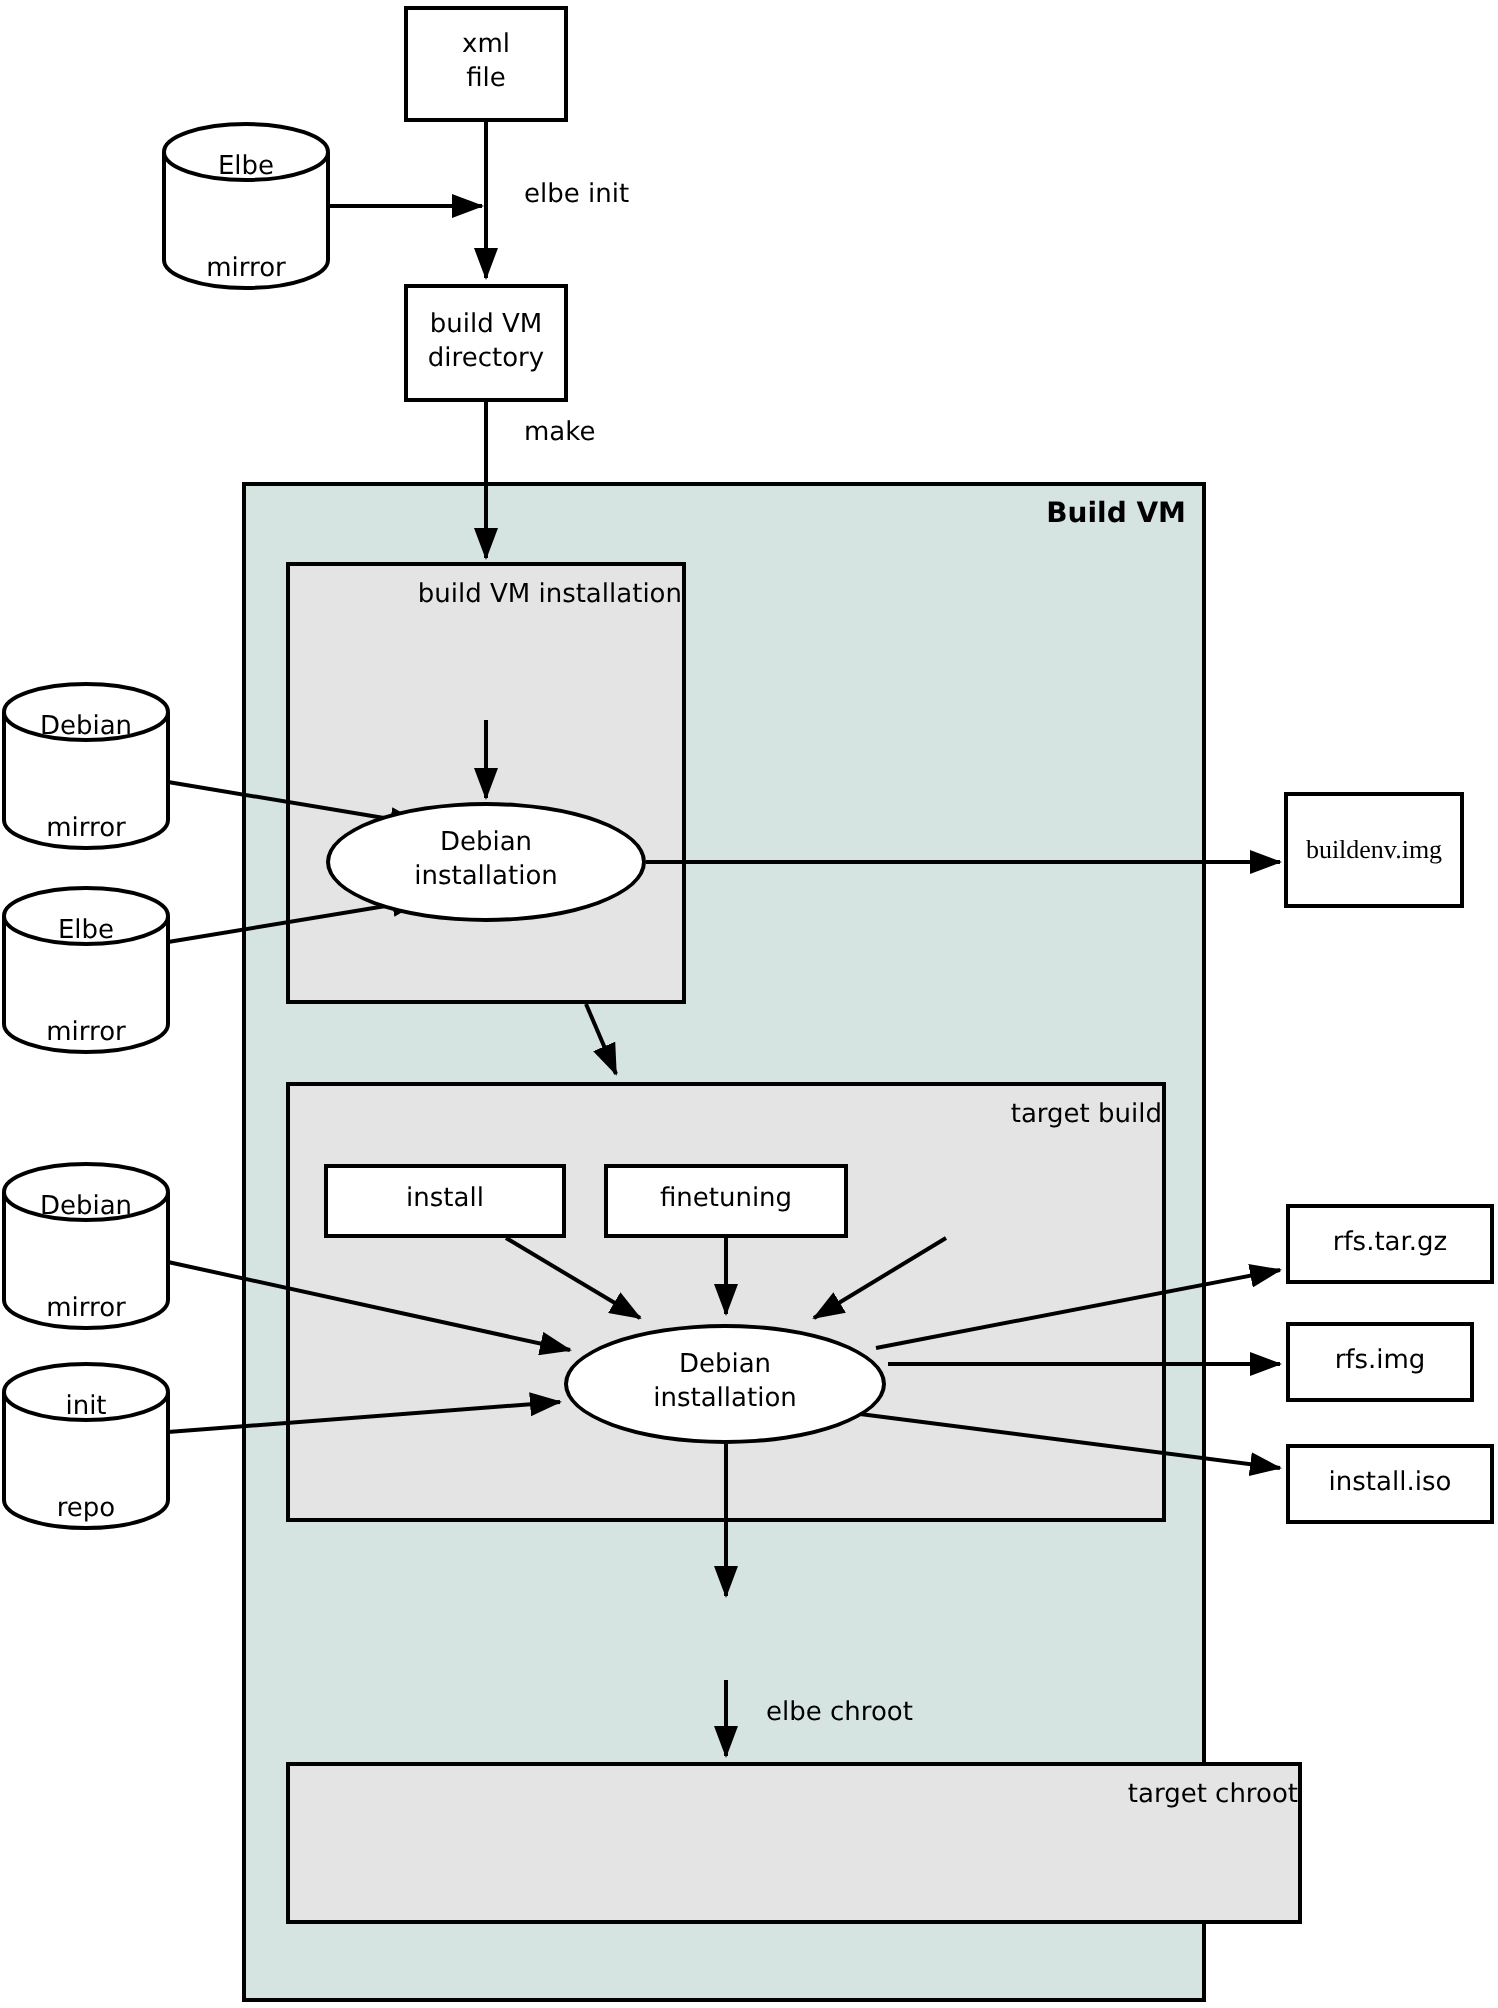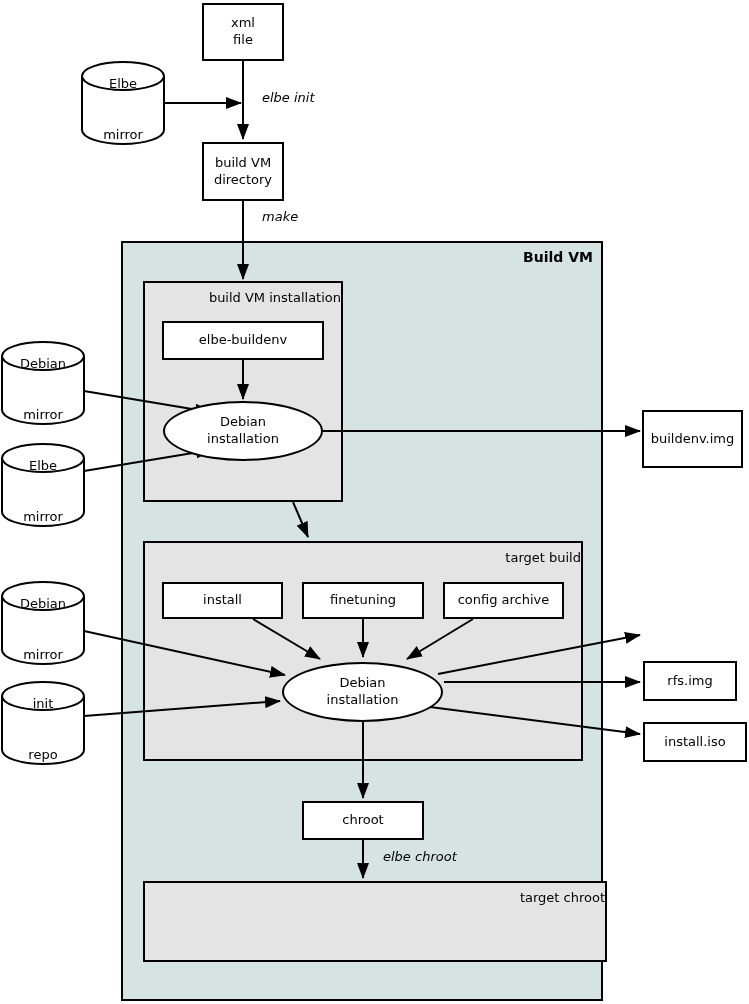--- a/index.html
+++ b/index.html
@@ -26,38 +26,38 @@
   .node {
     position:absolute; background:#ffffff; border:2px solid #000;
     box-sizing:border-box; display:flex; flex-direction:column;
     align-items:center; justify-content:center; text-align:center; z-index:4;
   }
   .ellipse { border-radius:50%; }
   .cyl-label {
     position:absolute; display:flex; flex-direction:column; align-items:center;
     justify-content:space-between; text-align:center; z-index:4;
   }
-  .float-label { position:absolute; z-index:4; white-space:nowrap;font-style:italic; }
+  .float-label { position:absolute; z-index:4; white-space:nowrap; }
 </style>
 </head>
 <body>
 
 <div class="stage">
 
   <div class="vm">
     <div class="vm-label">Build VM</div>
   </div>
 
   <div class="section" style="left:143px; top:281px; width:200px; height:221px;">
     <div class="section-title">build VM installation</div>
   </div>
   <div class="section" style="left:143px; top:541px; width:440px; height:220px;">
     <div class="section-title">target build</div>
   </div>
-  <div class="section" style="left:143px; top:881px; width:464px; height:81px;">
+  <div class="section" style="left:143px; top:881px; width:508px; height:81px;">
     <div class="section-title">target chroot</div>
   </div>
 
   <svg class="layer" width="749" height="1004" viewBox="0 0 749 1004">
     <defs>
       <marker id="ah" markerWidth="17" markerHeight="12" refX="15" refY="6" orient="auto" markerUnits="userSpaceOnUse">
         <path d="M0,0 L16,6 L0,12 z" fill="#000"></path>
       </marker>
     </defs>
     <g stroke="#000" stroke-width="2" fill="none">
@@ -127,50 +127,44 @@
   </div>
 
   <div class="node" style="left:202px; top:3px; width:82px; height:58px;">
     <div>xml</div>
     <div>file</div>
   </div>
   <div class="node" style="left:202px; top:142px; width:82px; height:59px;">
     <div>build VM</div>
     <div>directory</div>
   </div>
-  <div class="node" style="left:162px; top:321px; width:162px; height:39px;">
-    <div>elbe-buildenv</div>
-  </div>
   <div class="node ellipse" style="left:163px; top:401px; width:160px; height:60px;">
     <div>Debian</div>
     <div>installation</div>
   </div>
-  <div class="node" style="left:642px; top:410px; width:101px; height:58px;">
+  <div class="node" style="left:642px; top:396px; width:90px; height:58px;font-family:Liberation Serif, serif;">
     <div>buildenv.img</div>
   </div>
   <div class="node" style="left:162px; top:582px; width:121px; height:37px;">
     <div>install</div>
   </div>
   <div class="node" style="left:302px; top:582px; width:122px; height:37px;">
     <div>finetuning</div>
   </div>
-  <div class="node" style="left:443px; top:582px; width:121px; height:37px;">
-    <div>config archive</div>
-  </div>
   <div class="node ellipse" style="left:282px; top:662px; width:161px; height:60px;">
     <div>Debian</div>
     <div>installation</div>
+  </div>
+  <div class="node" style="left:643px; top:602px; width:104px; height:40px;">
+    <div>rfs.tar.gz</div>
   </div>
   <div class="node" style="left:643px; top:661px; width:94px; height:40px;">
     <div>rfs.img</div>
   </div>
   <div class="node" style="left:643px; top:722px; width:104px; height:40px;">
     <div>install.iso</div>
-  </div>
-  <div class="node" style="left:302px; top:801px; width:122px; height:39px;">
-    <div>chroot</div>
   </div>
 
   <div class="float-label" style="left:262px; top:90px;">elbe init</div>
   <div class="float-label" style="left:262px; top:209px;">make</div>
   <div class="float-label" style="left:383px; top:849px;">elbe chroot</div>
 
 </div>
 
 </body></html>

